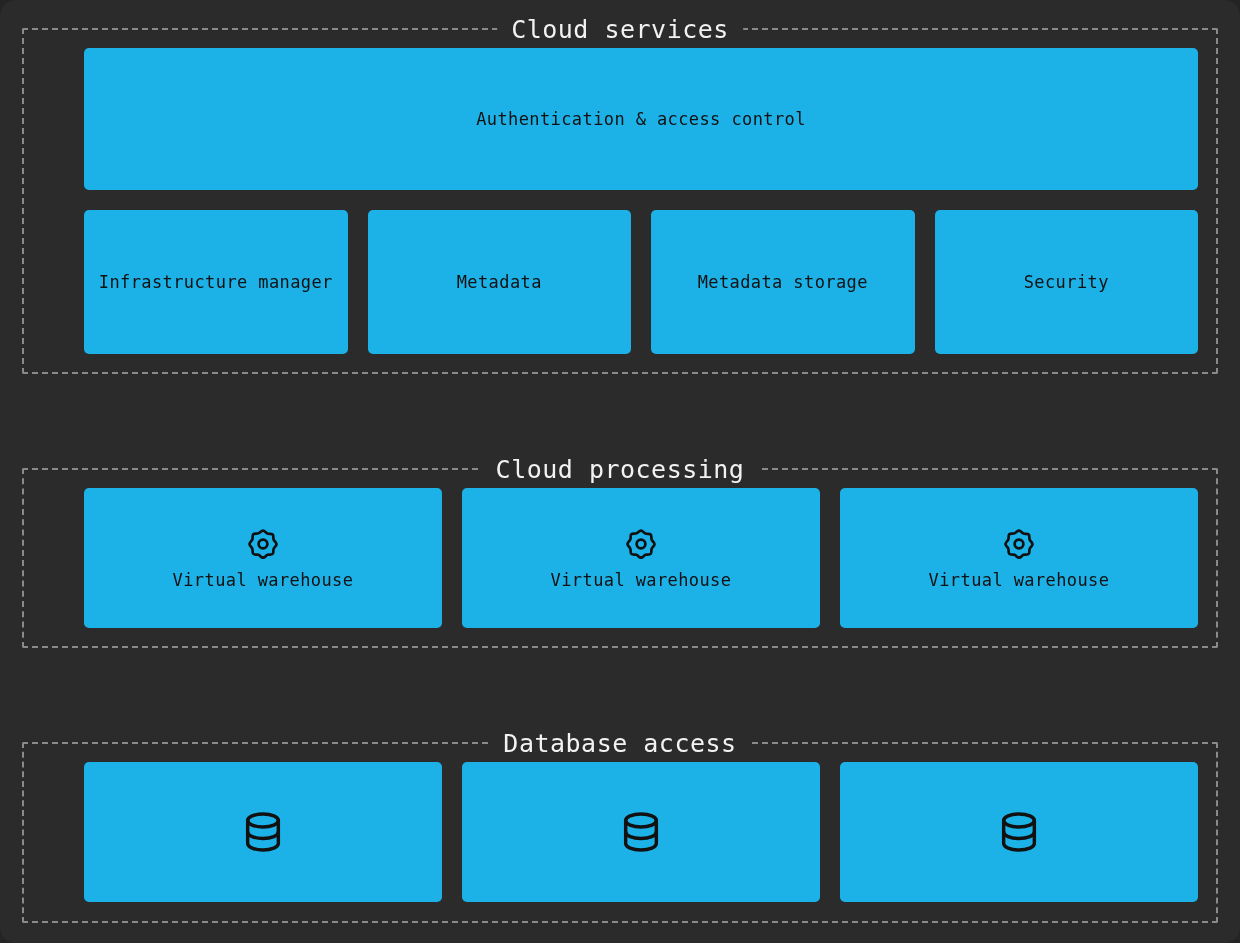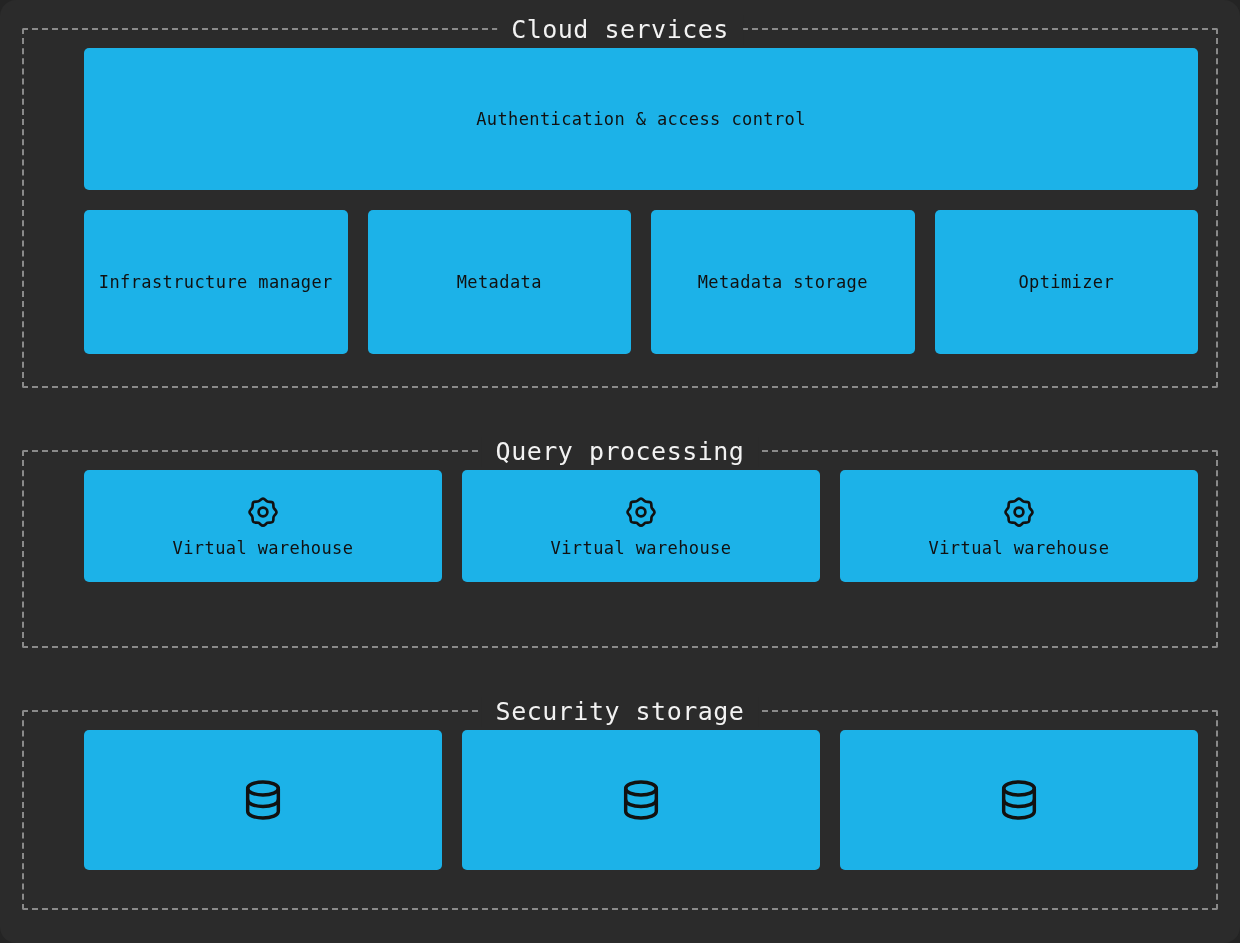--- a/index.html
+++ b/index.html
@@ -20,20 +20,21 @@
     left: 0;
     top: 0;
     width: 1240px;
     height: 943px;
     background: #2b2b2b;
     border-radius: 16px;
     box-sizing: border-box;
     display: flex;
     flex-direction: column;
     padding: 28px 22px 20px 22px;
+    gap: 32px;
   }
 
   
   .section {
     position: relative;
     border: 2px dashed #8a8a8a;
     border-radius: 2px;
     box-sizing: border-box;
     padding: 18px;
     margin: 0;
@@ -74,21 +75,21 @@
     justify-content: center;
     color: #111111;
     font-size: 17px;
     letter-spacing: 0.4px;
     text-align: center;
     flex: 1 1 0;
     user-select: none;
   }
   .card.auth  { height: 142px; }
   .card.svc   { height: 144px; text-align: right; }
-  .card.vw    { height: 112px; }
+  .card.vw    { height: 140px; }
   .card.db    { height: 140px; }
 
   .card-icon {
     display: block;
     line-height: 0;
     margin-bottom: 9px;
   }
   .card-label { display: block; }
 
   .db-icon { margin-bottom: 0; }
@@ -112,27 +113,27 @@
       <div class="card svc">
         <span class="card-label">Infrastructure manager</span>
       </div>
       <div class="card svc">
         <span class="card-label">Metadata</span>
       </div>
       <div class="card svc">
         <span class="card-label">Metadata storage</span>
       </div>
       <div class="card svc">
-        <span class="card-label">Optimizer</span>
+        <span class="card-label">Security</span>
       </div>
     </div>
   </fieldset>
 
   <fieldset class="section query">
-    <div class="section-legend">Query processing</div>
+    <div class="section-legend">Cloud processing</div>
 
     <div class="row">
 
       <div class="card vw">
         <span class="card-icon">
           <svg width="34" height="34" viewBox="0 0 24 24" fill="none" stroke="#111111" stroke-width="1.9" stroke-linecap="round" stroke-linejoin="round">
             <path d="M12 2.6c1.28 0 2.05 1.52 3.19 2.0 1.18.49 2.74-.2 3.64.7
                      .9.9.21 2.46.7 3.64.48 1.14 2.0 1.91 2.0 3.19s-1.52 2.05-2.0 3.19
                      c-.49 1.18.2 2.74-.7 3.64-.9.9-2.46.21-3.64.7-1.14.48-1.91 2.0-3.19 2.0
                      s-2.05-1.52-3.19-2.0c-1.18-.49-2.74.2-3.64-.7-.9-.9-.21-2.46-.7-3.64
@@ -171,21 +172,21 @@
             <circle cx="12" cy="12" r="3.1"></circle>
           </svg>
         </span>
         <span class="card-label">Virtual warehouse</span>
       </div>
 
     </div>
   </fieldset>
 
   <fieldset class="section storage">
-    <div class="section-legend">Security storage</div>
+    <div class="section-legend">Database access</div>
 
     <div class="row">
 
       <div class="card db">
         <span class="card-icon db-icon">
           <svg width="46" height="46" viewBox="0 0 24 24" fill="none" stroke="#111111" stroke-width="1.8" stroke-linecap="round" stroke-linejoin="round">
             <ellipse cx="12" cy="6" rx="8" ry="3.4"></ellipse>
             <path d="M4 6v12c0 1.88 3.58 3.4 8 3.4s8-1.52 8-3.4V6"></path>
             <path d="M4 12c0 1.88 3.58 3.4 8 3.4s8-1.52 8-3.4"></path>
           </svg>

